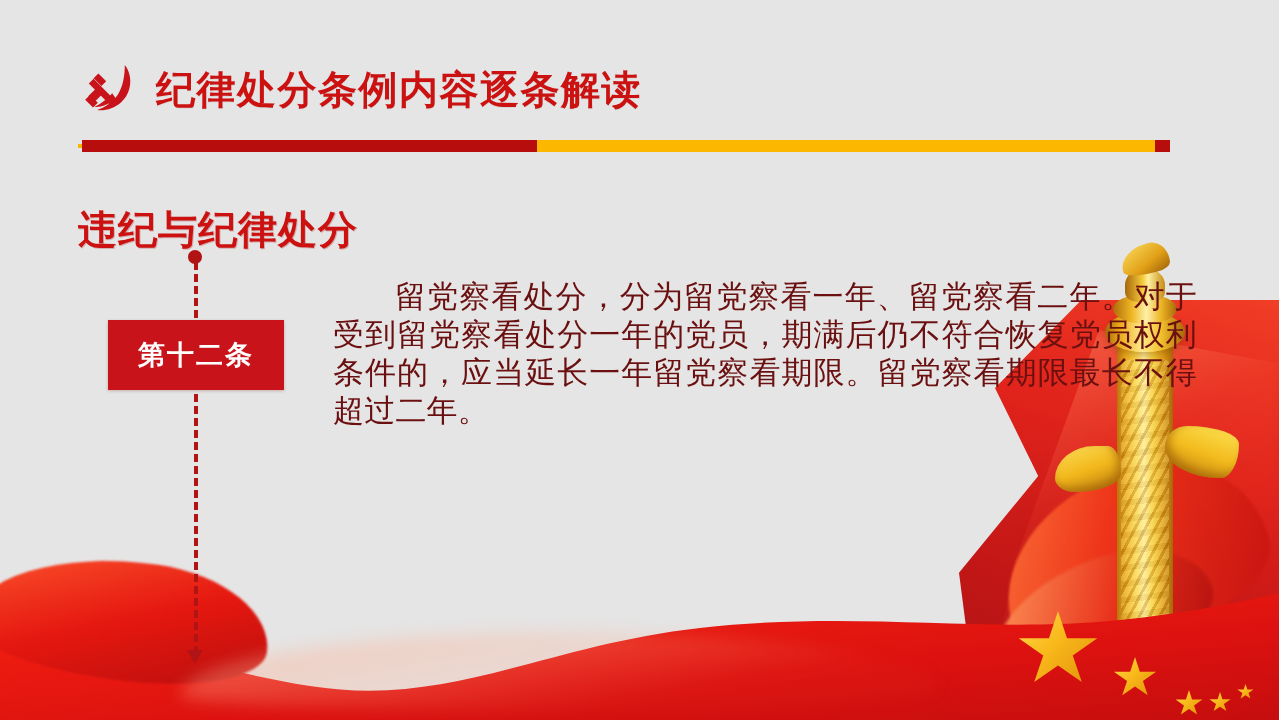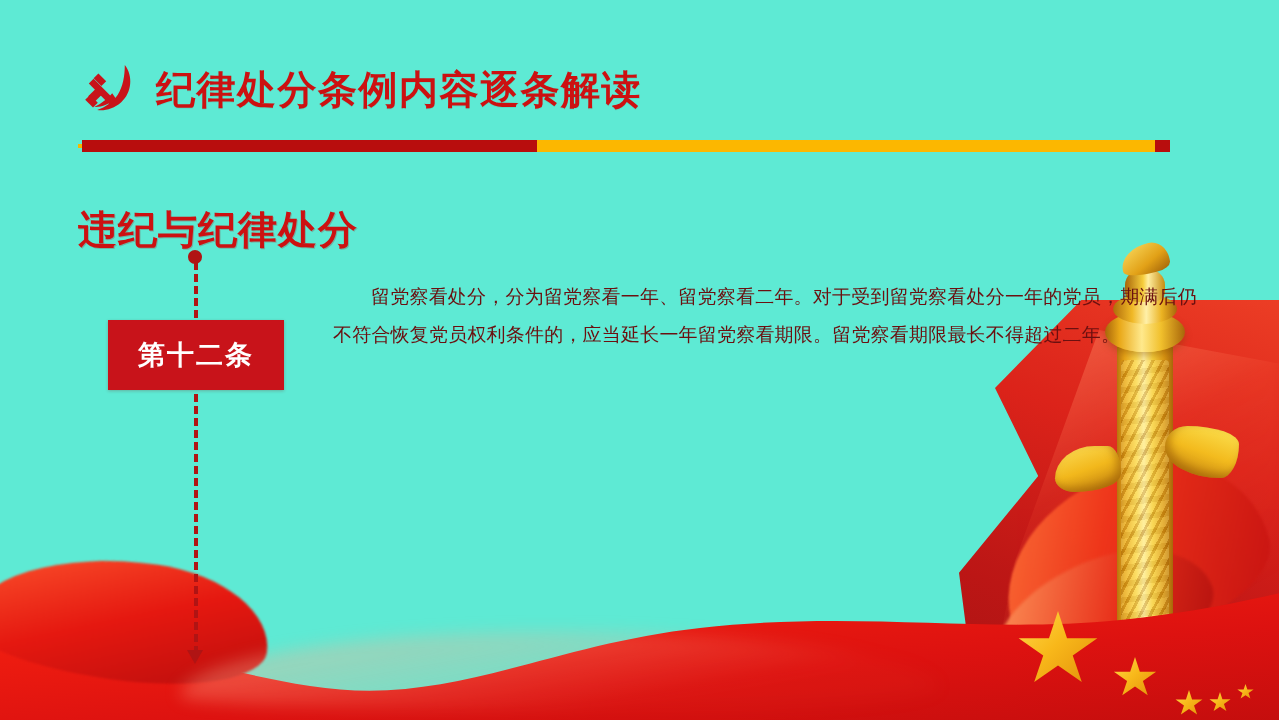--- a/index.html
+++ b/index.html
@@ -12,21 +12,21 @@
     height: 720px;
     overflow: hidden;
     background: #fffef8;
     font-family: "Liberation Sans", "DejaVu Sans", sans-serif;
   }
 
   #slide {
     position: relative;
     width: 1279px;
     height: 720px;
-    background: #5eead4;
+    background: #e5e5e5;
     overflow: hidden;
   }
 
   
   .deco { position: absolute; pointer-events: none; }
 
   
   .drape-right {
     right: -40px; top: 300px;
     width: 360px; height: 440px;
@@ -257,21 +257,21 @@
   }
 
   
   .body-block {
     position: absolute;
     left: 333px; top: 278px;
     width: 868px;
   }
   .body-para {
     color: #6b1010;
-    font-size: 19px;
+    font-size: 31px;
     line-height: 38px;
     text-indent: 2em;
     margin: 0 4px 22px 0;
     text-align: justify;
     letter-spacing: .2px;
     position: relative;
     z-index: 4;
   }
   .body-para:last-child { margin-bottom: 0; }
 </style>

